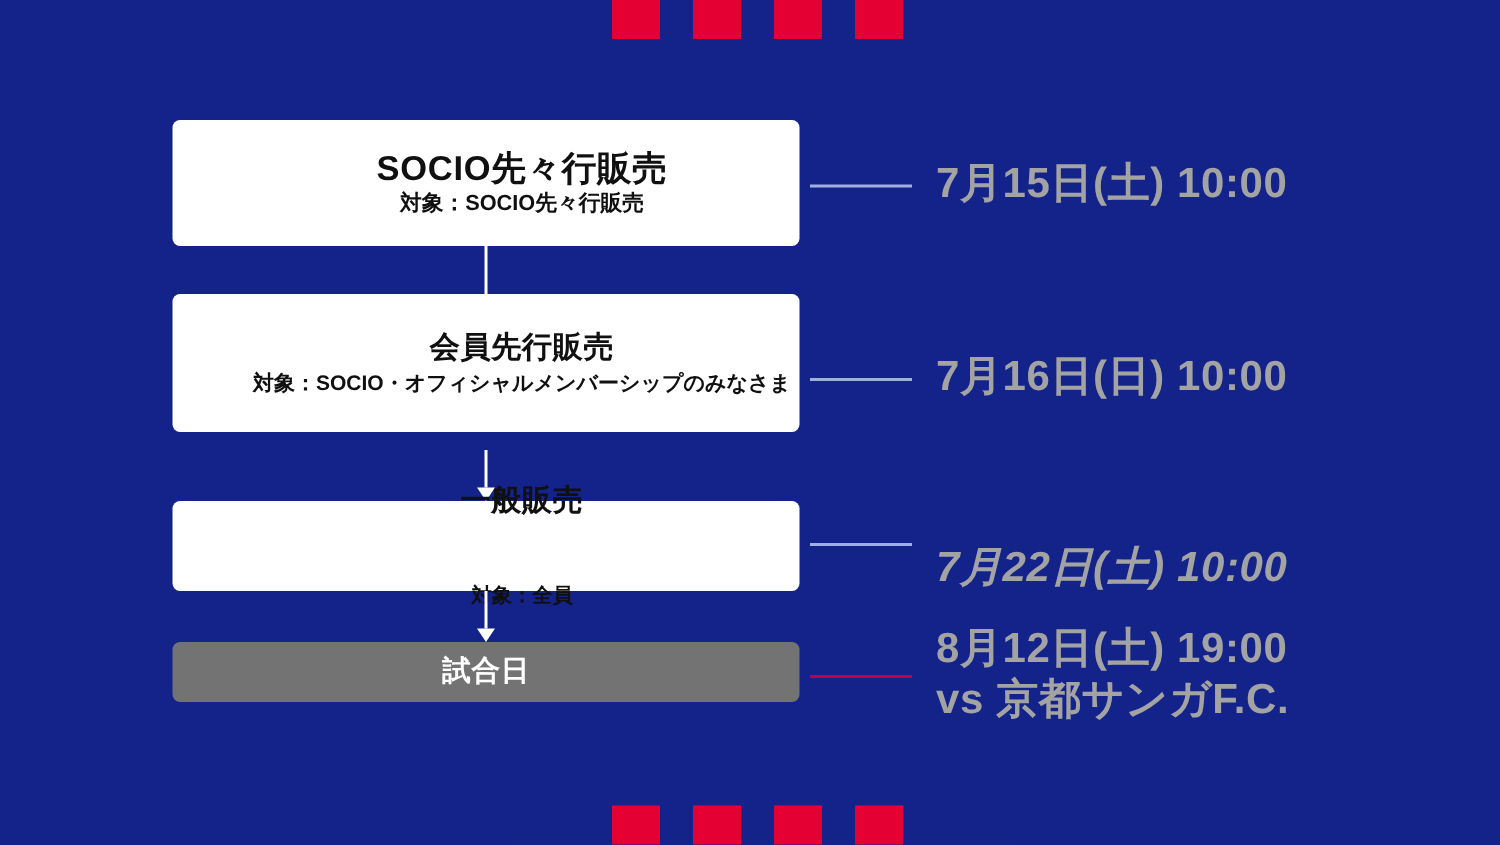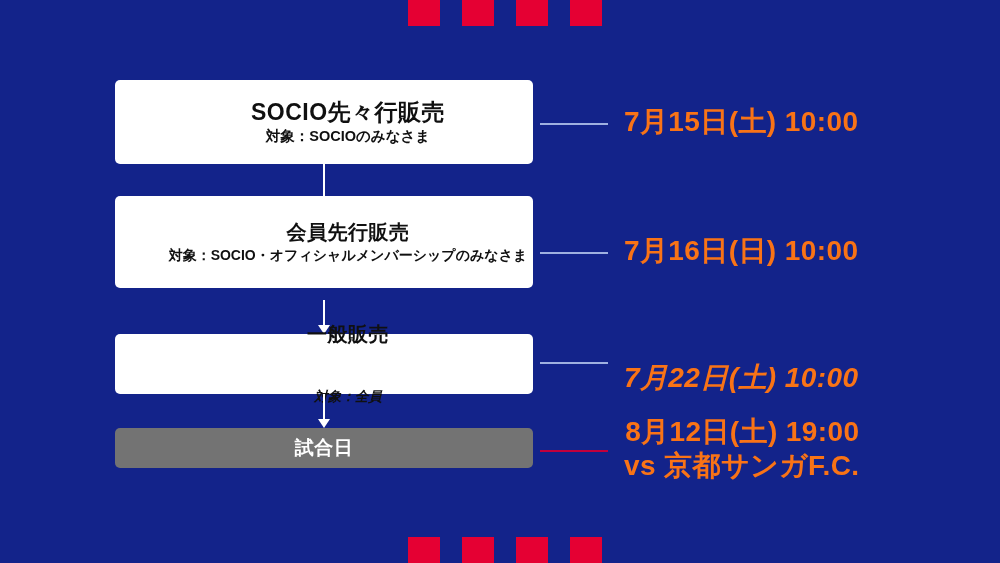--- a/index.html
+++ b/index.html
@@ -84,21 +84,21 @@
   #node-0 { top: 80px;  height: 84px; }
   #node-0 .node-title { font-size: 23px; }
   #node-0 .node-sub   { font-size: 14.5px; }
 
   #node-1 { top: 196px; height: 92px; }
   #node-1 .node-title { font-size: 20px; }
   #node-1 .node-sub   { font-size: 14px; }
 
   #node-2 { top: 334px; height: 60px; gap: 40px; }
   #node-2 .node-title { font-size: 20px; }
-  #node-2 .node-sub   { font-size: 13.5px; font-style: italic; }
+  #node-2 .node-sub   { font-size: 13.5px; }
 
   #node-3 { top: 428px; height: 40px; }
   #node-3 .node-title { font-size: 19px; }
 
   
   .arrow {
     position: absolute;
     left: 322px;
   }
   .arrow .shaft {
@@ -136,27 +136,26 @@
   .connector.red   { background: #c2003c; }
   #conn-0 { top: 123px; }
   #conn-1 { top: 252px; }
   #conn-2 { top: 362px; }
   #conn-3 { top: 450px; }
 
   
   .date {
     position: absolute;
     left: 624px;
-    color: #f97316;
+    color: #a3a3a3;
     font-weight: bold;
     font-size: 28px;
     letter-spacing: 0.4px;
     line-height: 1.22;
     white-space: nowrap;
-    text-align: right;
   }
   #date-0 { top: 105px; }
   #date-1 { top: 234px; }
   #date-2 { top: 361px; font-style: italic; }
   #date-3 { top: 415px; }
   .date-line2 { display: block; }
 </style>
 </head>
 <body>
 
@@ -173,21 +172,21 @@
     <div class="deco-sq" style="left:408px"></div>
     <div class="deco-sq" style="left:462px"></div>
     <div class="deco-sq" style="left:516px"></div>
     <div class="deco-sq" style="left:570px"></div>
   </div>
 
   <div class="flow">
 
     <div class="node white" id="node-0">
       <div class="node-title">SOCIO先々行販売</div>
-      <div class="node-sub">対象：SOCIOのみなさま</div>
+      <div class="node-sub">対象：SOCIO先々行販売</div>
     </div>
 
     <div class="arrow" id="arrow-0">
       <div class="shaft"></div>
       <div class="head"></div>
     </div>
 
     <div class="node white" id="node-1">
       <div class="node-title">会員先行販売</div>
       <div class="node-sub">対象：SOCIO・オフィシャルメンバーシップのみなさま</div>

